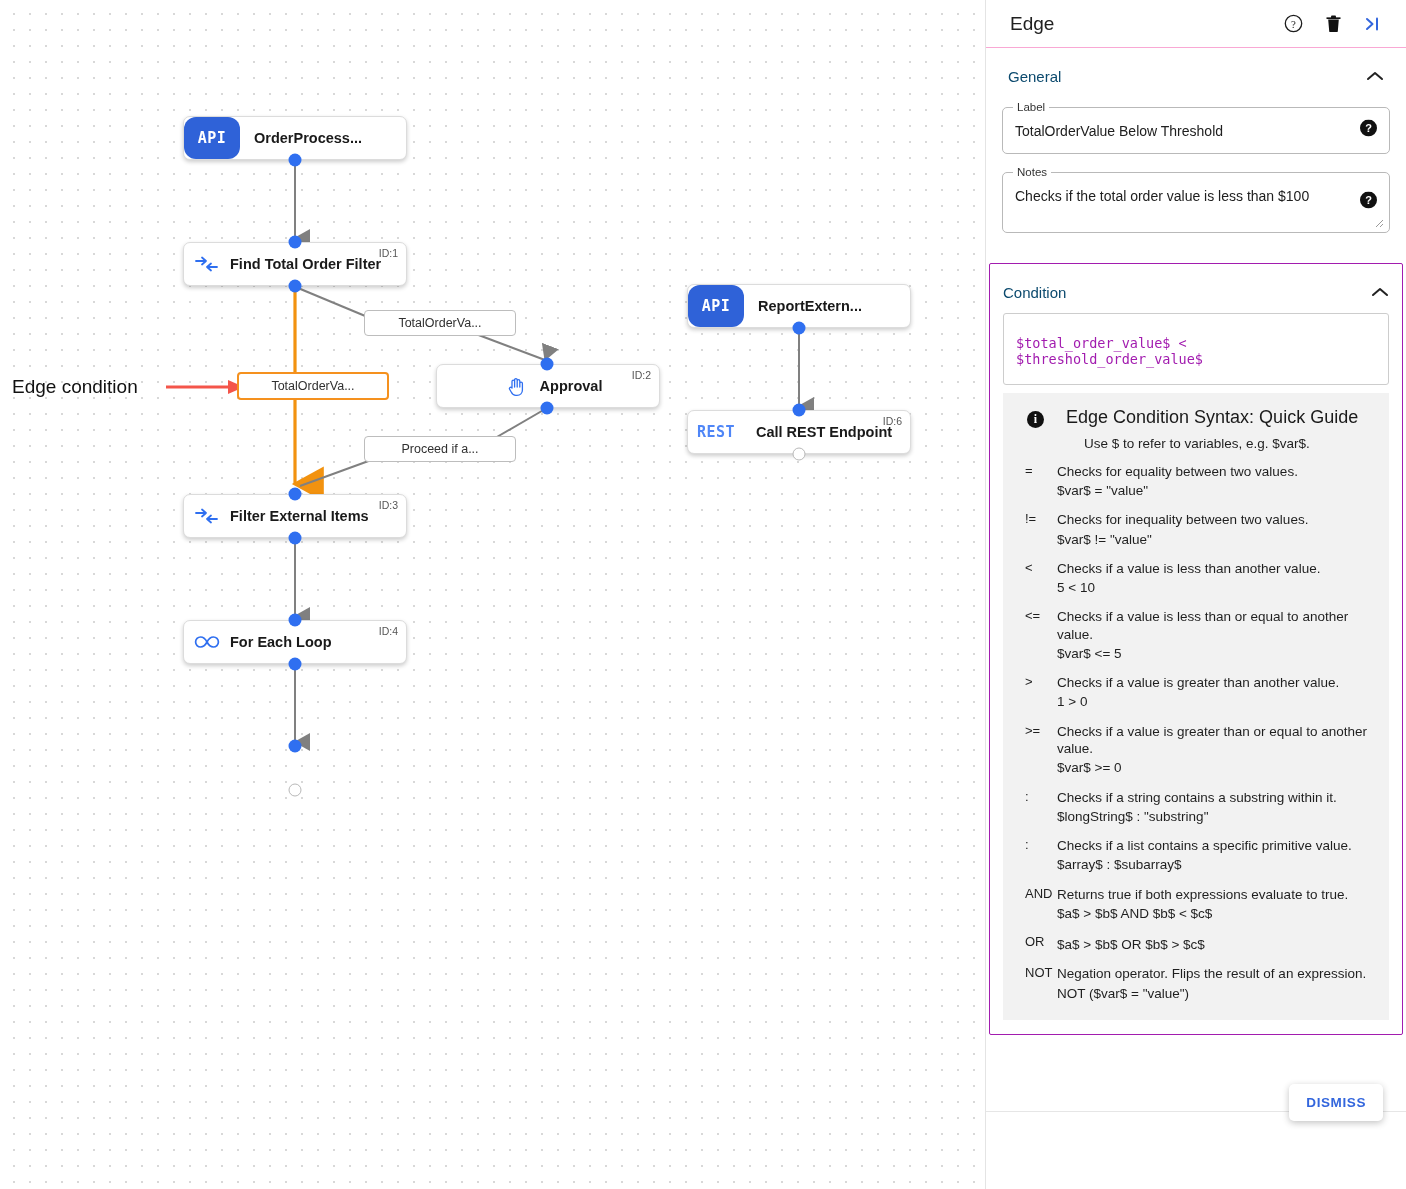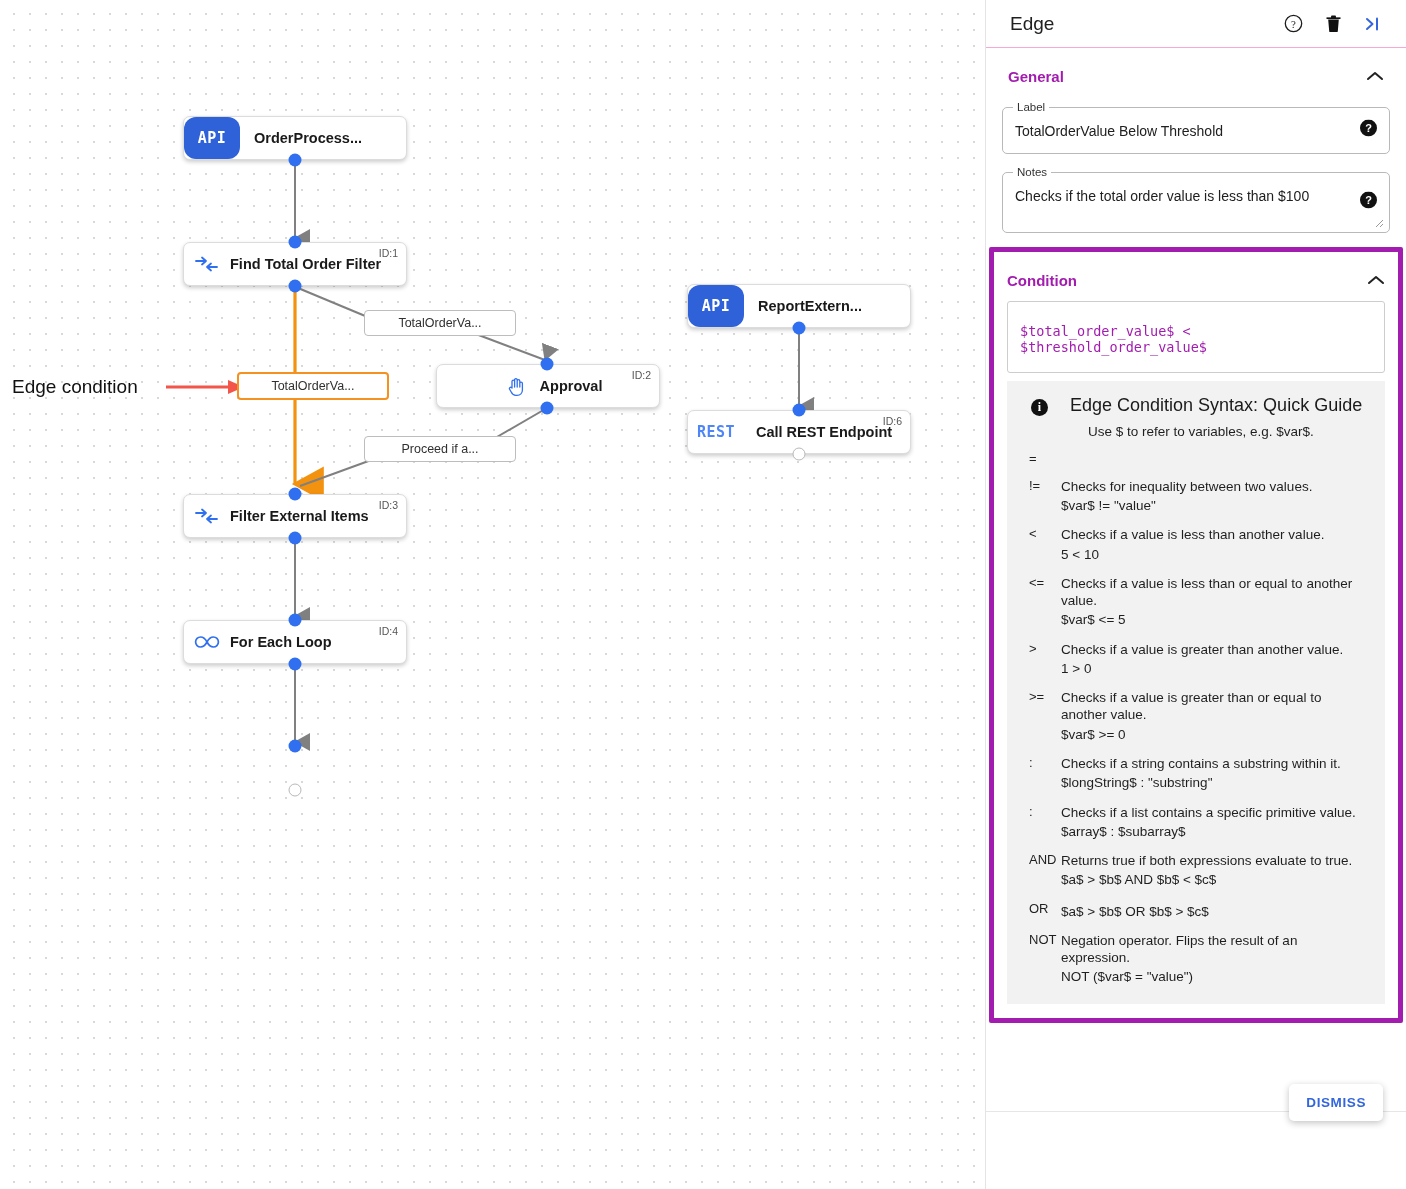--- a/index.html
+++ b/index.html
@@ -96,21 +96,21 @@
     display:flex; align-items:center;
     padding:0 22px 0 24px;
     border-bottom:1px solid #f9a8d4;
   }
   #panel-title { font-size:19px; color:#202020; flex:1; }
   .hdr-icon { margin-left:22px; display:flex; align-items:center; cursor:pointer; }
 
   .section { padding:0 16px; }
   .section-head {
     display:flex; align-items:center;
-    font-size:15px; font-weight:bold; color:#a21caf;
+    font-size:15px; font-weight:normal; color:#0c4a6e;
     padding:20px 6px 12px 6px;
     gap:33px;
   }
   .section-head .ttl { flex:1; }
   .chev { color:#222; }
 
   .field {
     position:relative;
     border:1px solid #b9b9b9;
     border-radius:5px;
@@ -131,22 +131,22 @@
   .help-dot {
     position:absolute; right:12px; top:50%; transform:translateY(-50%);
   }
   .resizer {
     position:absolute; right:4px; bottom:3px;
     width:10px; height:10px; color:#9a9a9a; font-size:9px;
   }
 
   
   #condition-wrap {
-    margin:14px 3px 0 3px;
-    border:5px solid #a21caf;
+    margin:30px 3px 0 3px;
+    border:1px solid #a21caf;
     border-radius:2px;
     padding:0 13px 14px 13px;
   }
   #condition-input {
     border:1px solid #cdcdcd; border-radius:3px;
     height:72px;
     padding:21px 12px;
     font-family:"DejaVu Sans Mono", monospace;
     font-size:13.5px; color:#a21caf;
     background:#fff;
@@ -394,20 +394,24 @@
     <div id="guide">
       <div id="guide-head">
         <div class="info-icon">i</div>
         <div id="guide-title">Edge Condition Syntax: Quick Guide</div>
       </div>
       <div id="guide-sub">Use $ to refer to variables, e.g. $var$.</div>
 
       <div id="op-list">
           <div class="op-row">
             <div class="op-sym">=</div>
+            <div class="op-body">
+              <div>Checks for equality between two values.</div>
+              <div class="op-ex">$var$ = "value"</div>
+            </div>
           </div>
           <div class="op-row">
             <div class="op-sym">!=</div>
             <div class="op-body">
               <div>Checks for inequality between two values.</div>
               <div class="op-ex">$var$ != "value"</div>
             </div>
           </div>
           <div class="op-row">
             <div class="op-sym">&lt;</div>

